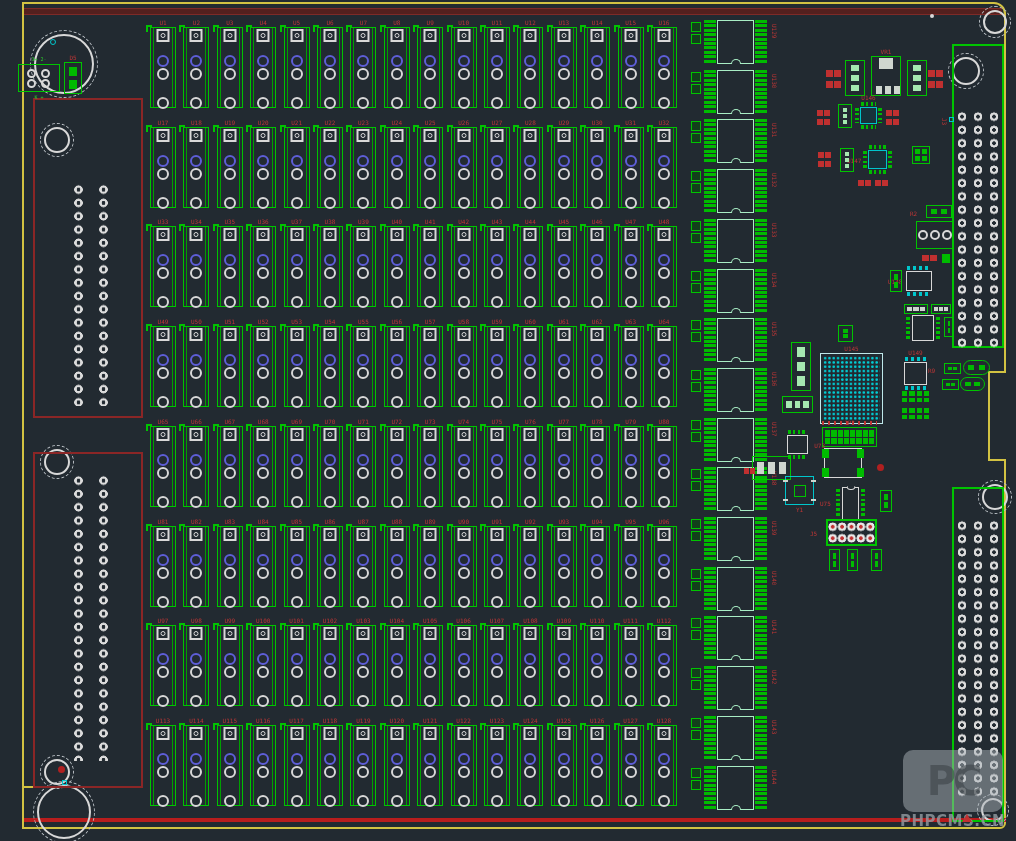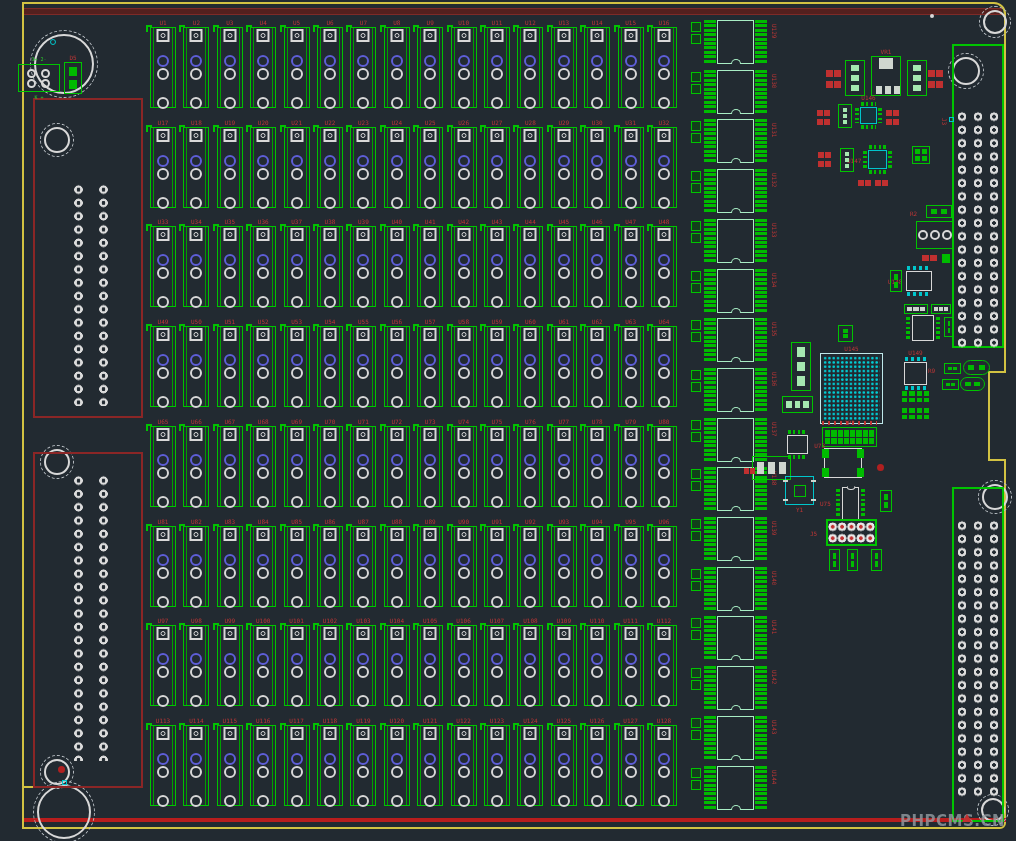--- a/index.html
+++ b/index.html
@@ -2346,16 +2346,19 @@
   <div id="marks">
       <div class="mark" style="left: 50px; top: 39px; width: 6px; height: 6px; border: 1px solid rgb(0, 198, 204); border-radius: 50%;"></div>
       <div class="mark" style="left: 930px; top: 14px; width: 4px; height: 4px; background: rgb(216, 216, 216); border-radius: 50%;"></div>
       <div class="mark" style="left: 949px; top: 117px; width: 5px; height: 5px; border: 1px solid rgb(0, 198, 204);"></div>
       <div class="mark" style="left: 58px; top: 766px; width: 7px; height: 7px; background: rgb(176, 32, 32); border-radius: 50%;"></div>
       <div class="mark" style="left: 62px; top: 780px; width: 5px; height: 5px; border: 1px solid rgb(0, 198, 204);"></div>
       <div class="mark" style="left: 877px; top: 464px; width: 7px; height: 7px; background: rgb(176, 32, 32); border-radius: 50%;"></div>
     </div>
 
   <div id="watermark">
+    <div class="wm-logo">
+      <span class="wm-glyph">PC</span>
+    </div>
     <div class="wm-text">PHPCMS.CN</div>
     <div class="wm-mark"></div>
   </div>
 </div>
 
 </body></html>

